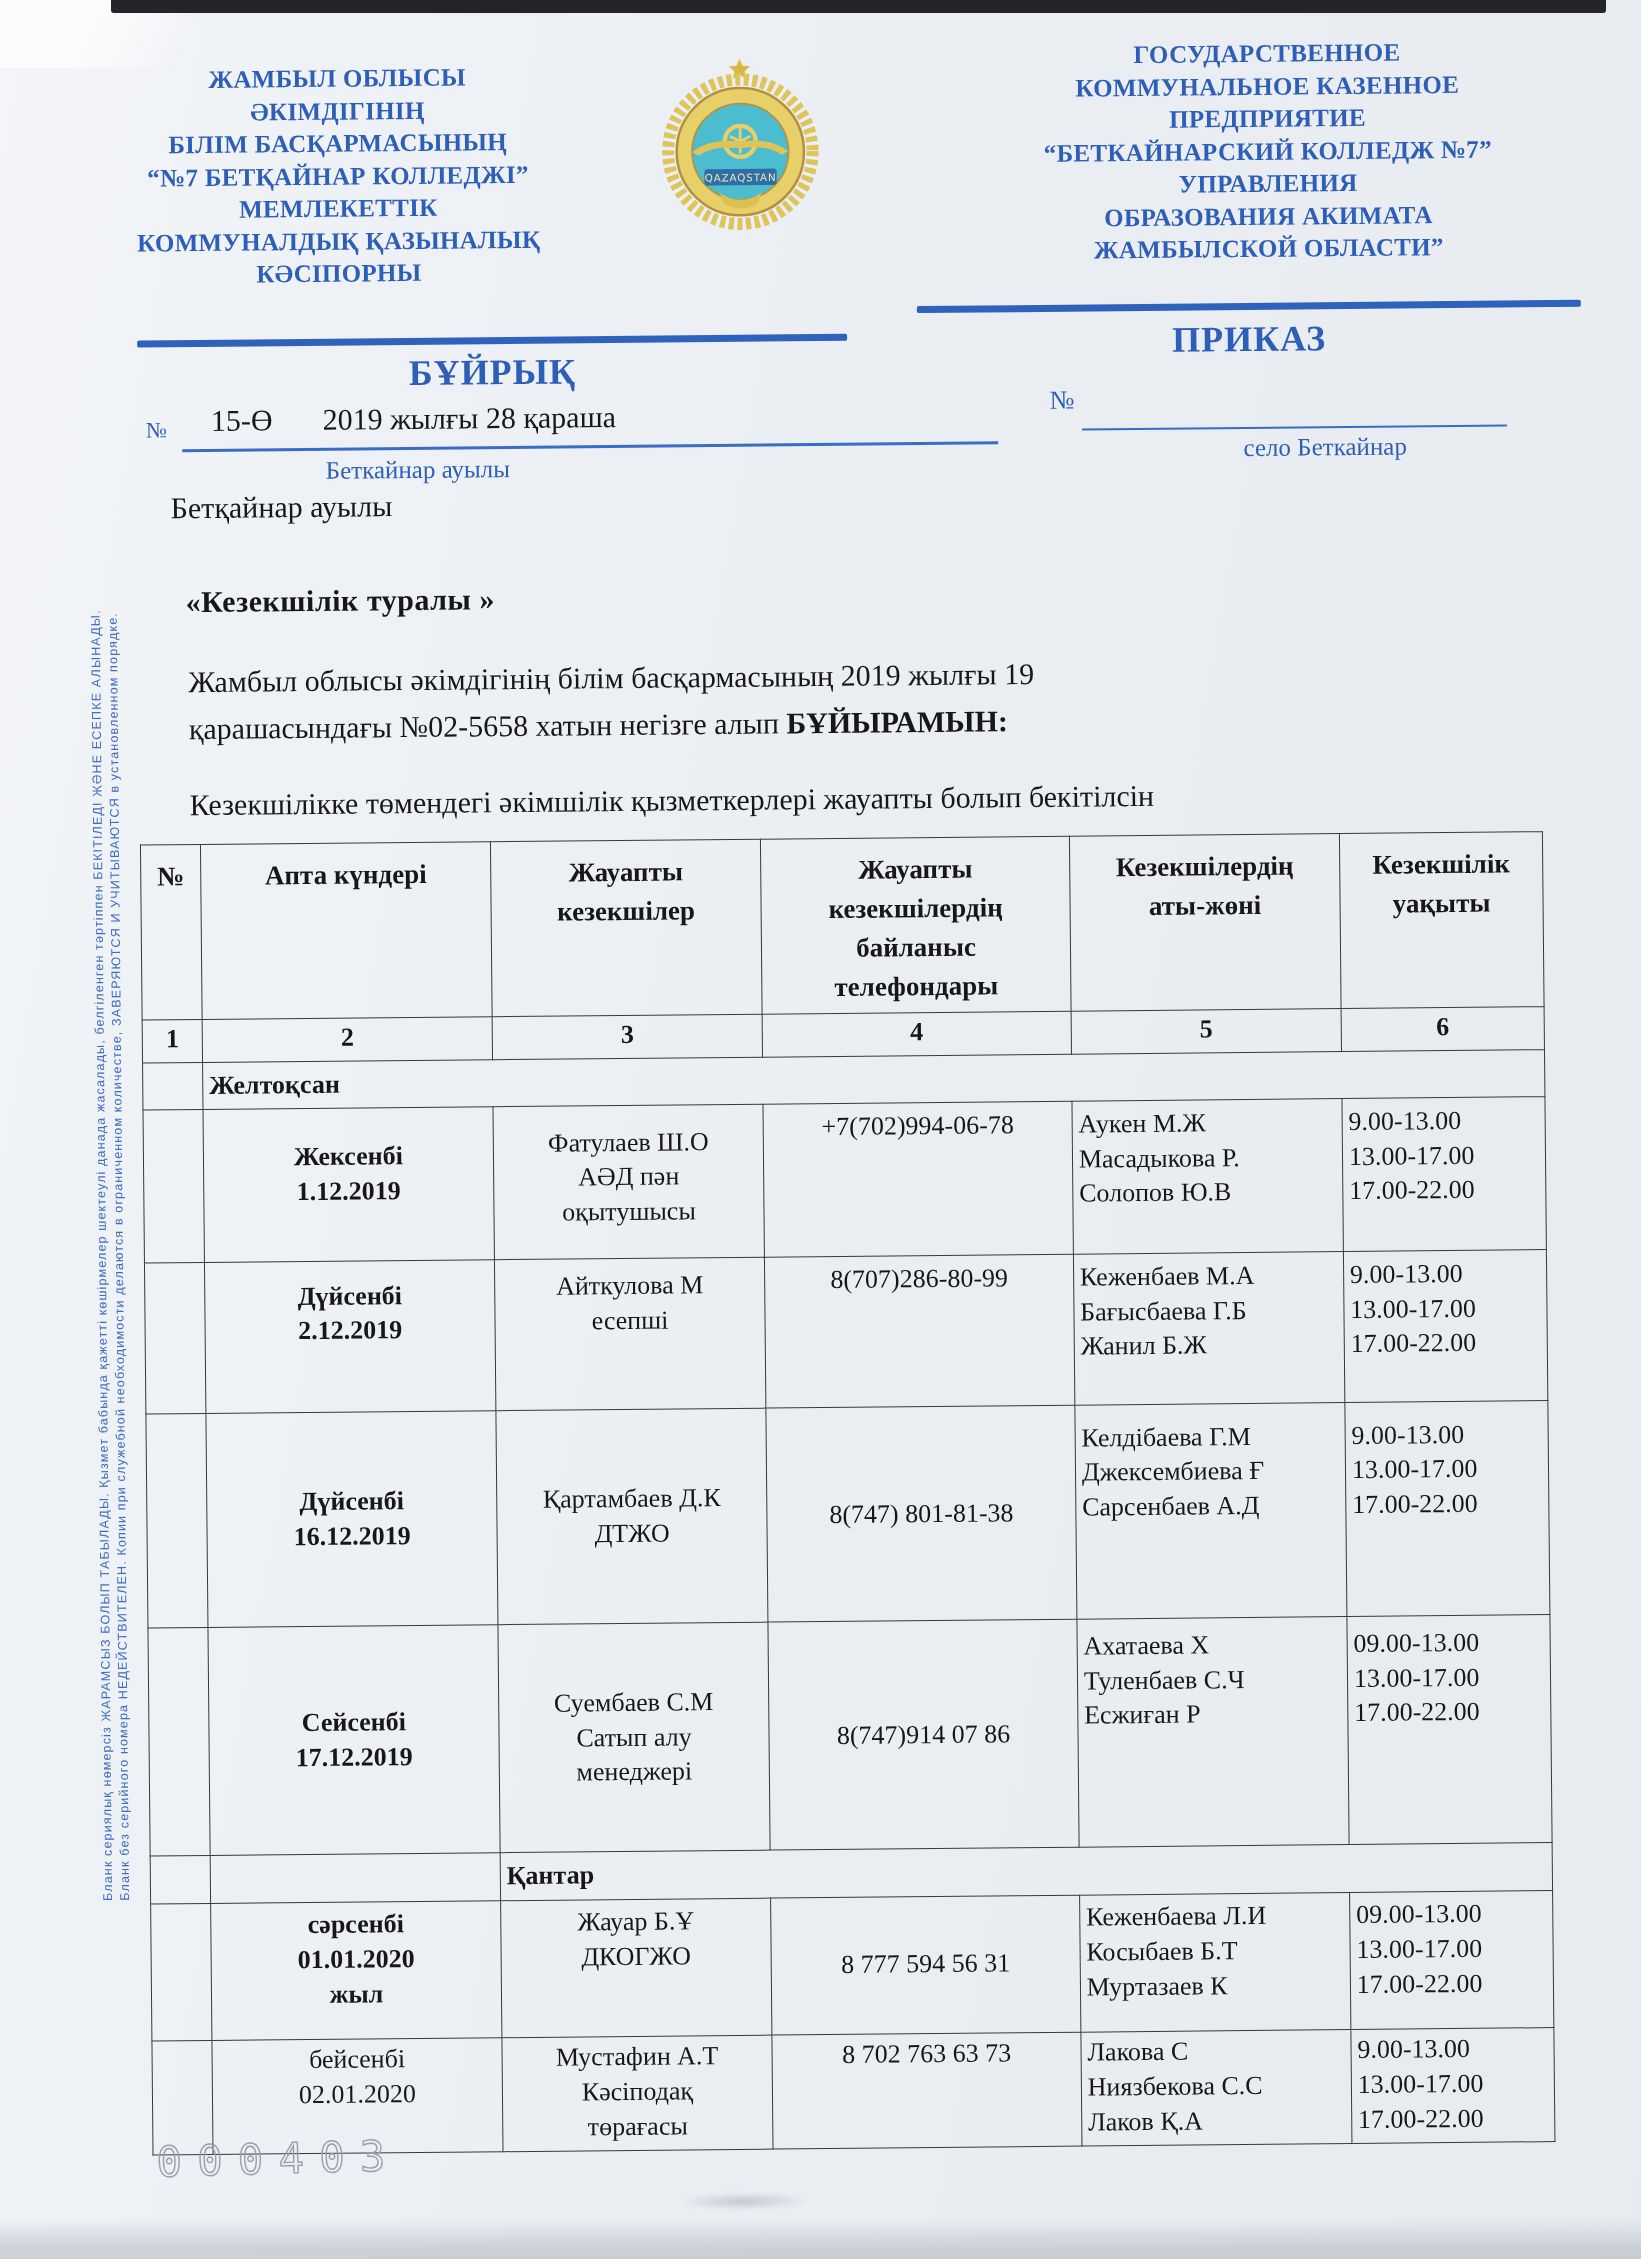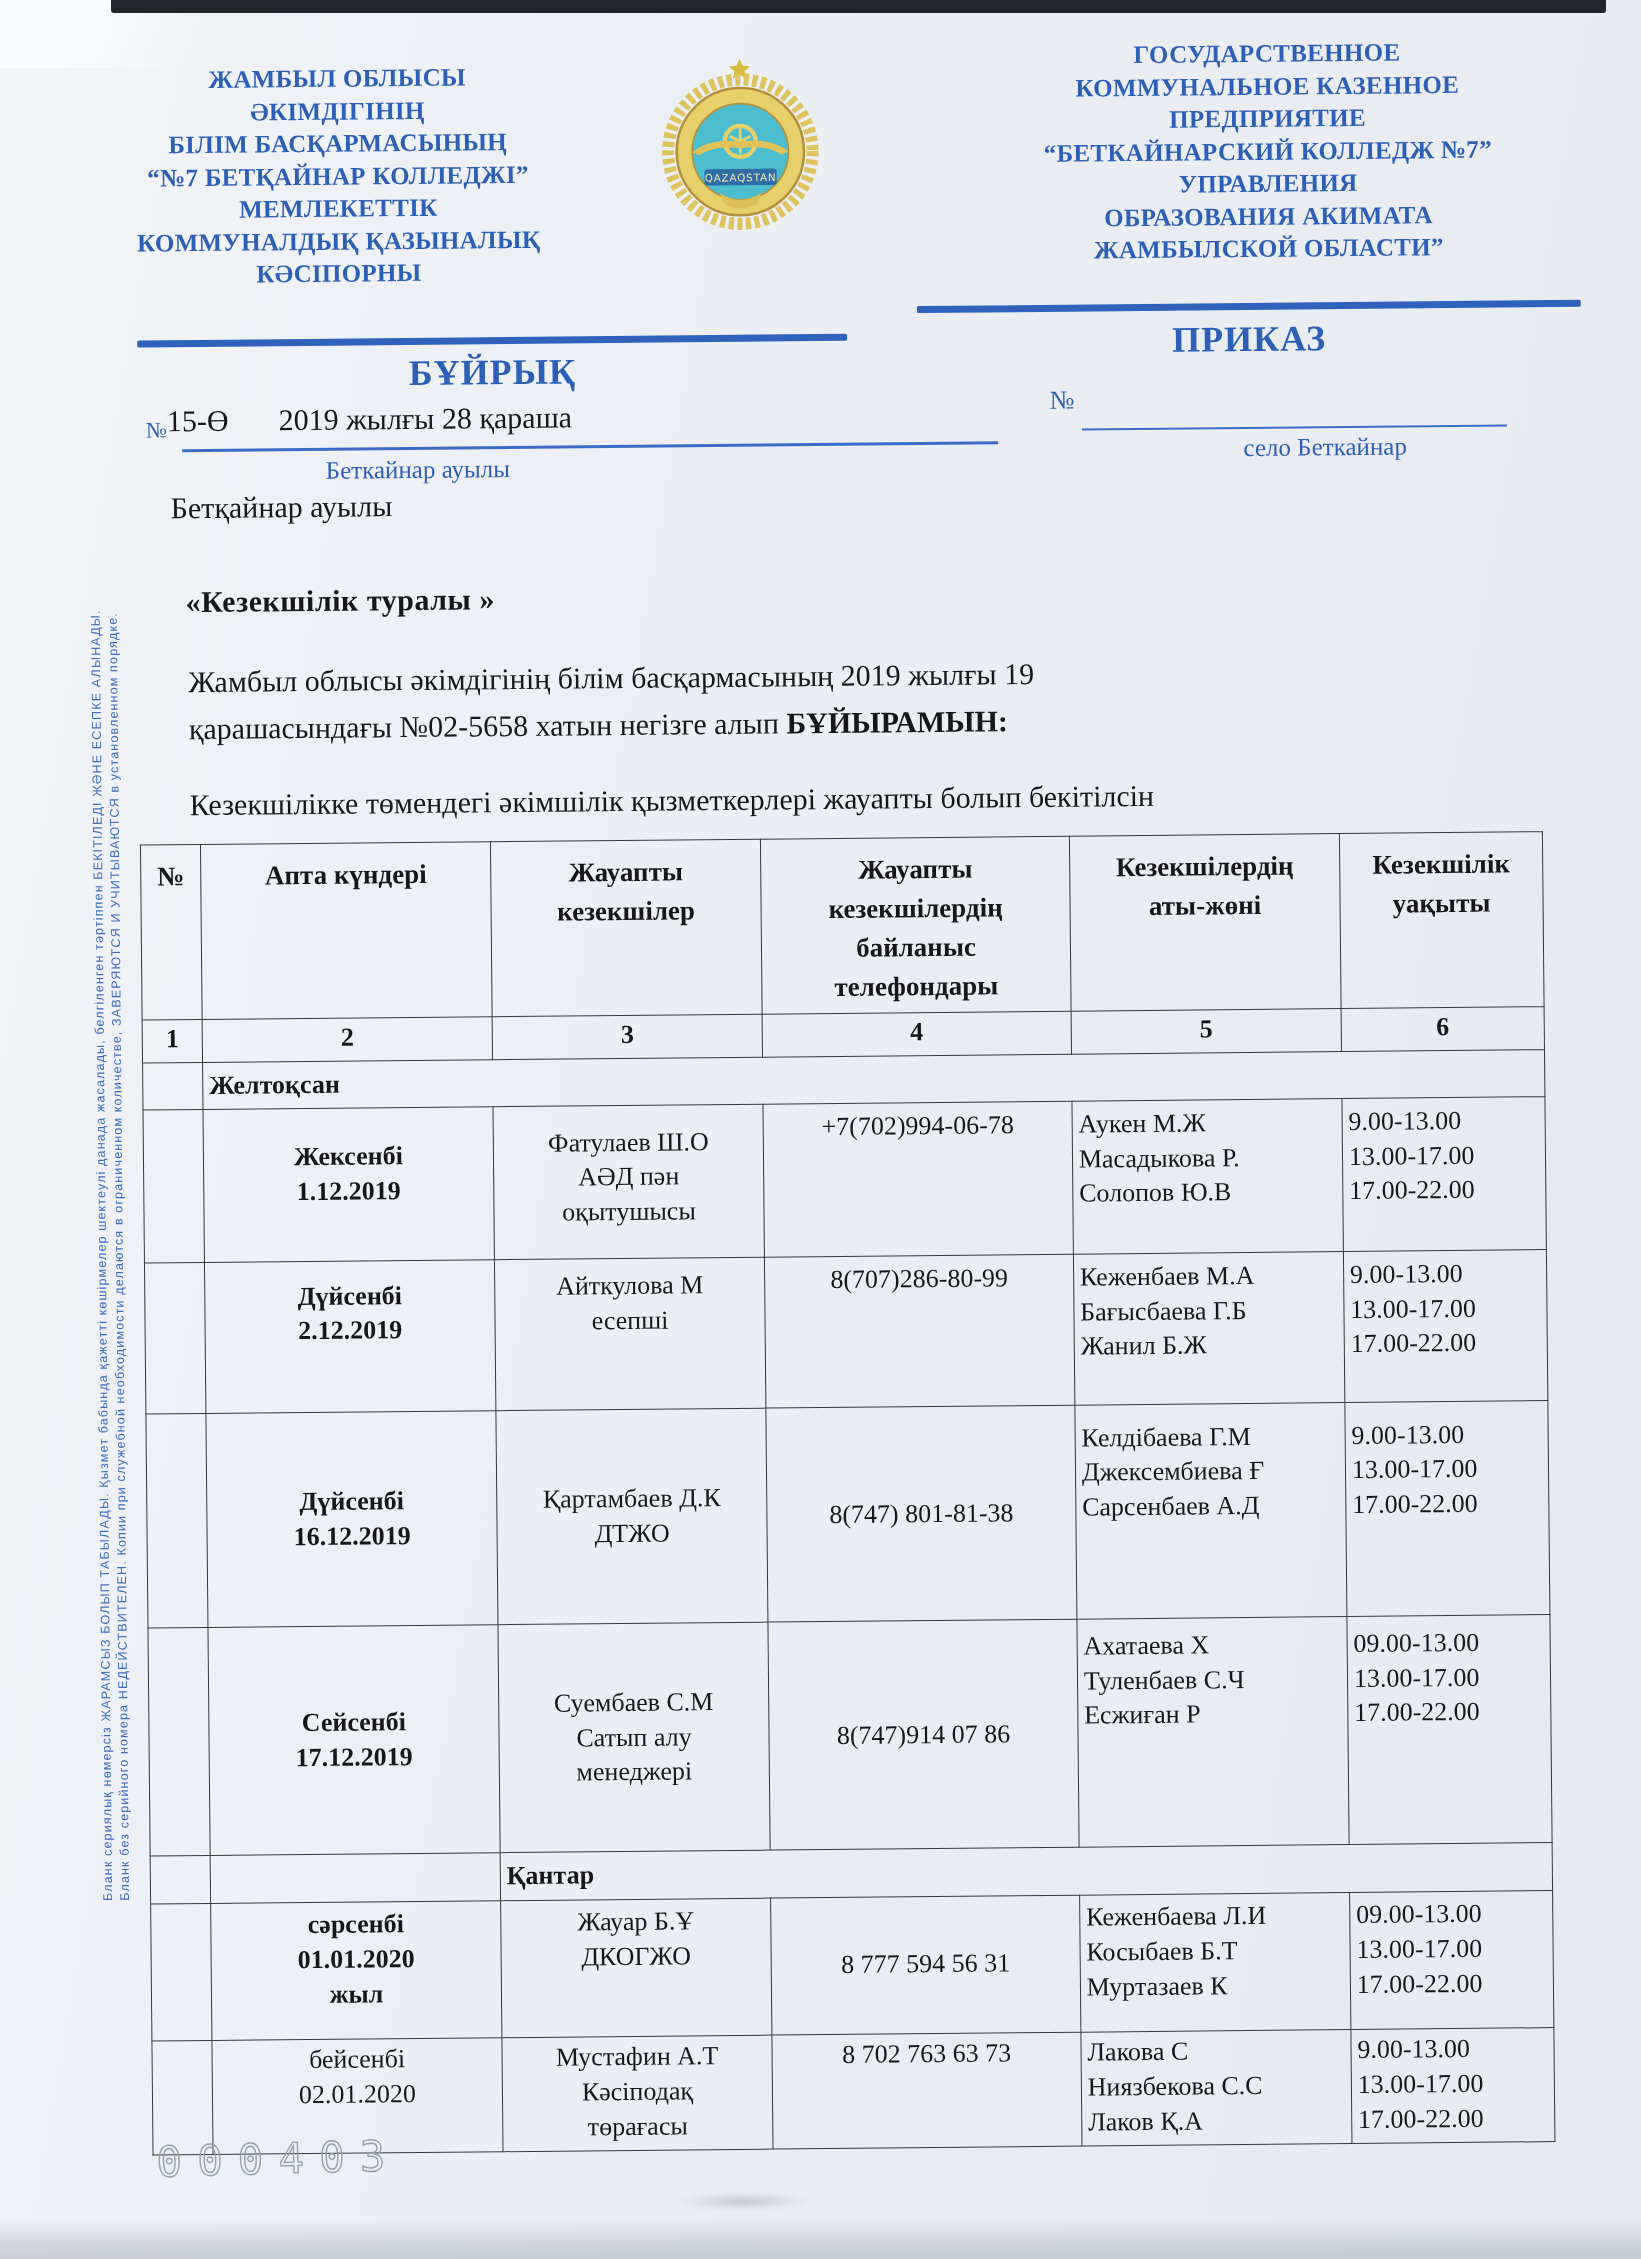--- a/index.html
+++ b/index.html
@@ -22,21 +22,21 @@
 
   .rule{position:absolute;height:6.8px;background:#2e62bb;border-radius:1.9px;}
   .rule-kk{left:145px;top:334px;width:710px;}
   .rule-ru{left:925px;top:307px;width:664px;}
   .doc-title{position:absolute;font-weight:bold;font-size:36px;color:#2e5fb7;text-align:center;letter-spacing:1px;}
   .title-kk{left:145px;top:348px;width:710px;}
   .title-ru{left:925px;top:322px;width:664px;}
 
   .order-no-kk{position:absolute;left:153px;top:398px;font-size:30px;white-space:nowrap;}
   .order-no-kk .no-sym{font-size:22px;color:#2e5fb7;position:relative;top:5.8px;}
-  .order-no-kk .no-val{margin-right:50px;}
+  .order-no-kk .no-val{margin-right:50px;margin-left:44px;}
   .uline{position:absolute;background:#3b6cc5;}
   .uline-kk{left:189px;top:443px;width:816px;height:2.9px;}
   .place-printed-kk{position:absolute;left:193px;top:452px;width:463px;text-align:center;font-size:25px;color:#2e5fb7;}
   .place-typed-kk{position:absolute;left:177px;top:485px;font-size:30px;}
 
   .order-no-ru{position:absolute;left:1057px;top:388px;font-size:26px;color:#2e5fb7;}
   .uline-ru{left:1089px;top:431px;width:425px;height:1.9px;}
   .place-ru{position:absolute;left:1139px;top:438px;width:386px;text-align:center;font-size:25px;color:#2e5fb7;}
 
   .subject{position:absolute;left:191px;top:579px;font-size:30px;font-weight:bold;letter-spacing:0.5px;}

